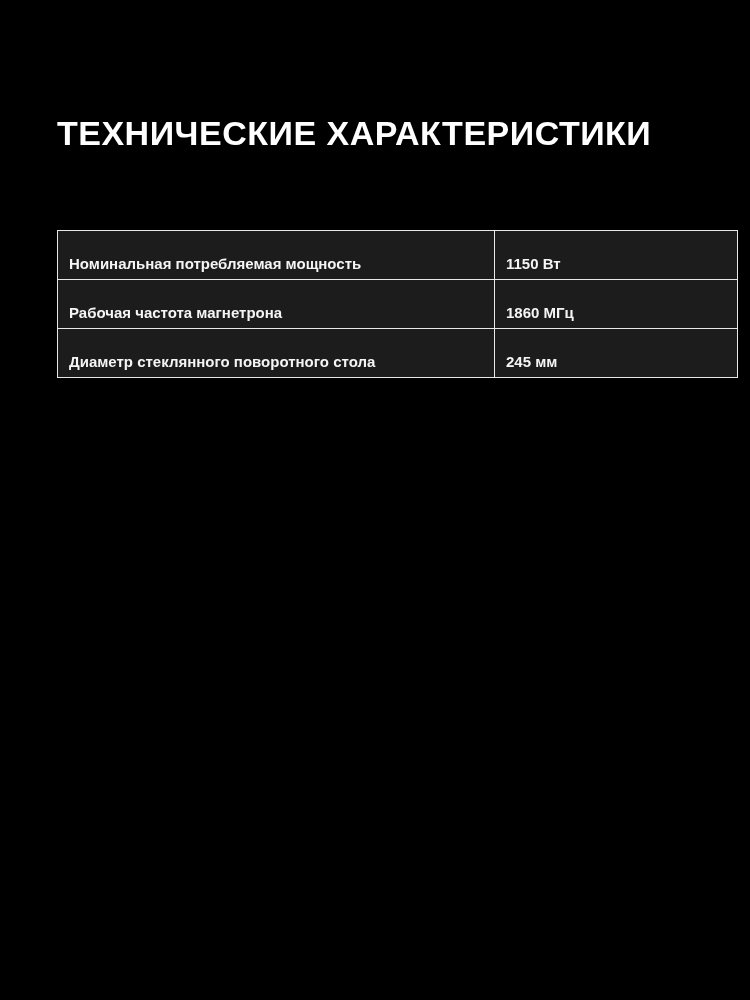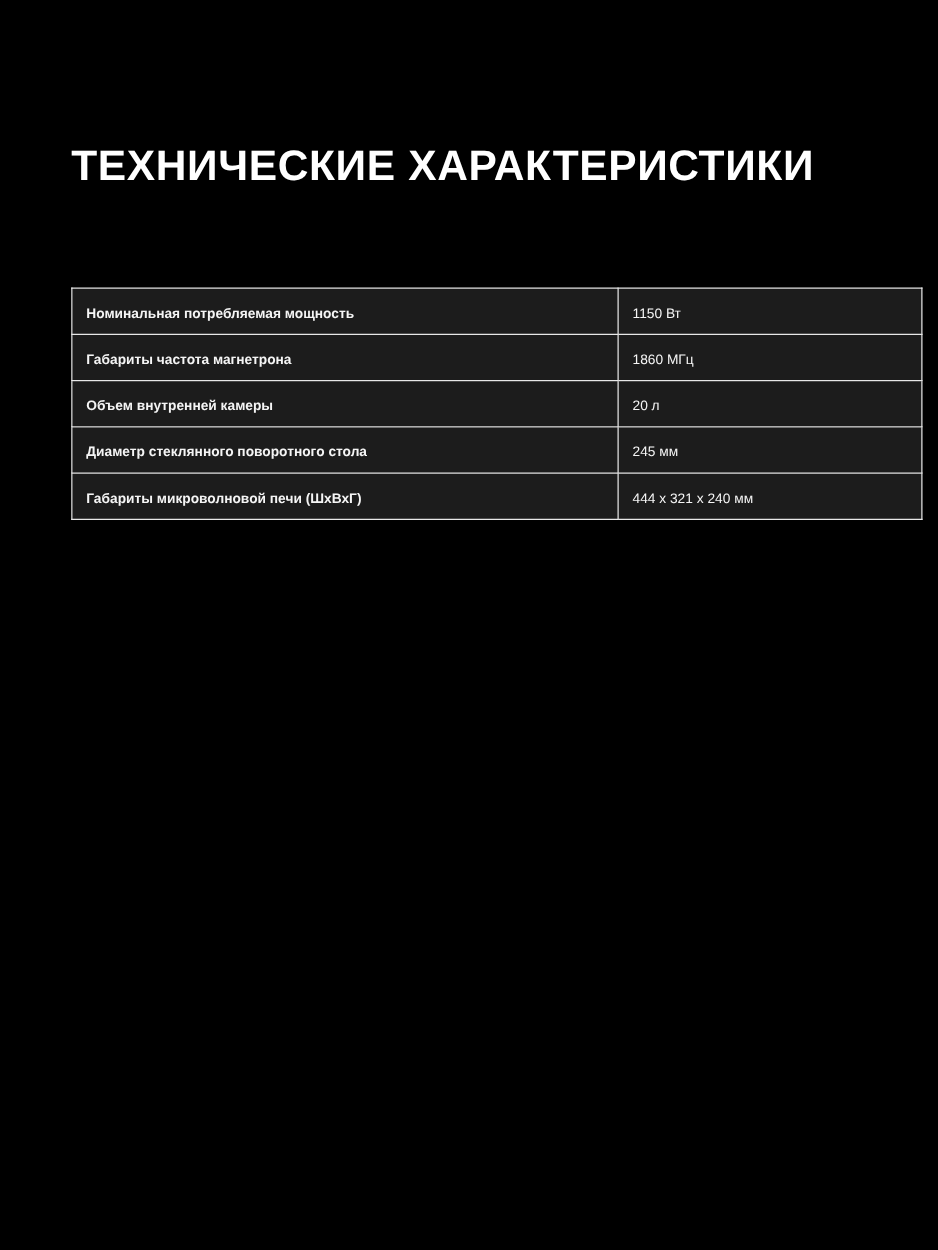--- a/index.html
+++ b/index.html
@@ -31,57 +31,49 @@
     left: 57px;
     top: 230px;
     width: 636px;
     border-collapse: collapse;
     table-layout: fixed;
   }
   .spec-table td {
     border: 1px solid #e8e8e8;
     background: #1c1c1c;
     color: #f5f5f5;
-    font-size: 11px;
+    font-size: 15px;
     height: 32px;
-    padding: 4px 10px 0 11px;
+    padding: 16px 10px 0 11px;
     vertical-align: middle;
     white-space: nowrap;
     overflow: hidden;
   }
   .spec-table td.label-cell {
     width: 415px;
     font-weight: 700;
   }
   .spec-table td.value-cell {
     width: 221px;
-    font-weight: 400;
+    font-weight: 700;
   }
 </style>
 </head>
 <body>
 
 <div class="page-title">ТЕХНИЧЕСКИЕ ХАРАКТЕРИСТИКИ</div>
 
 <table class="spec-table">
   <tbody>
     <tr>
       <td class="label-cell">Номинальная потребляемая мощность</td>
       <td class="value-cell">1150 Вт</td>
     </tr>
     <tr>
-      <td class="label-cell">Габариты частота магнетрона</td>
+      <td class="label-cell">Рабочая частота магнетрона</td>
       <td class="value-cell">1860 МГц</td>
-    </tr>
-    <tr>
-      <td class="label-cell">Объем внутренней камеры</td>
-      <td class="value-cell">20 л</td>
     </tr>
     <tr>
       <td class="label-cell">Диаметр стеклянного поворотного стола</td>
       <td class="value-cell">245 мм</td>
     </tr>
-    <tr>
-      <td class="label-cell">Габариты микроволновой печи (ШхВхГ)</td>
-      <td class="value-cell">444 х 321 х 240 мм</td>
-    </tr>
   </tbody>
 </table>
 
 </body></html>

